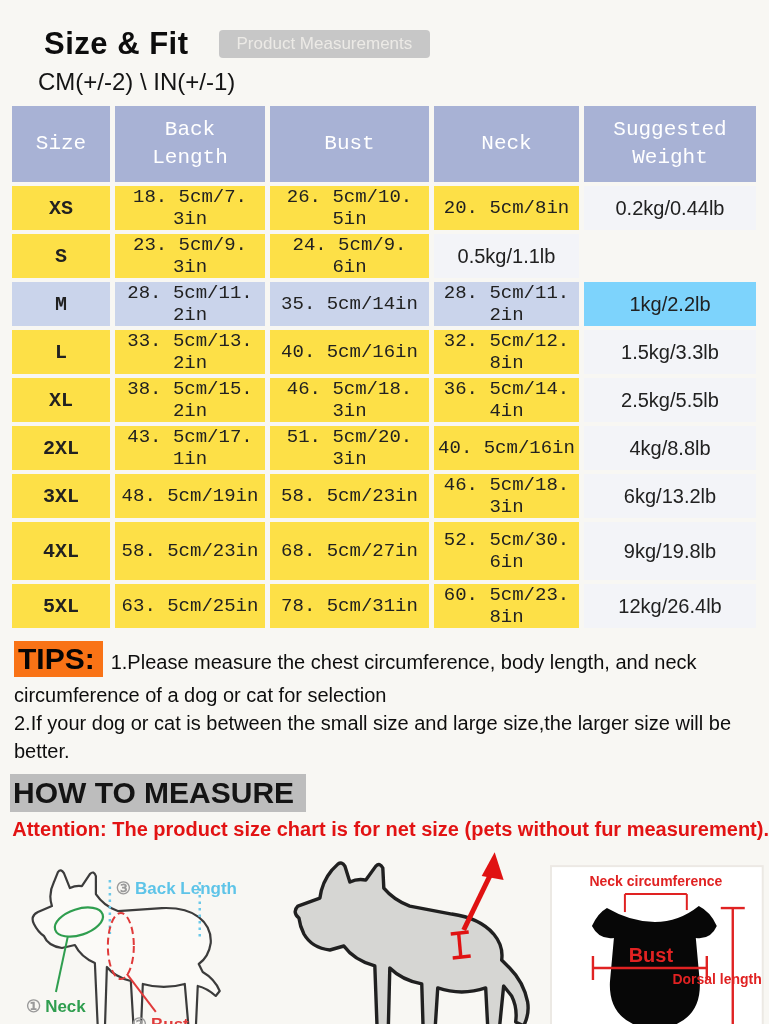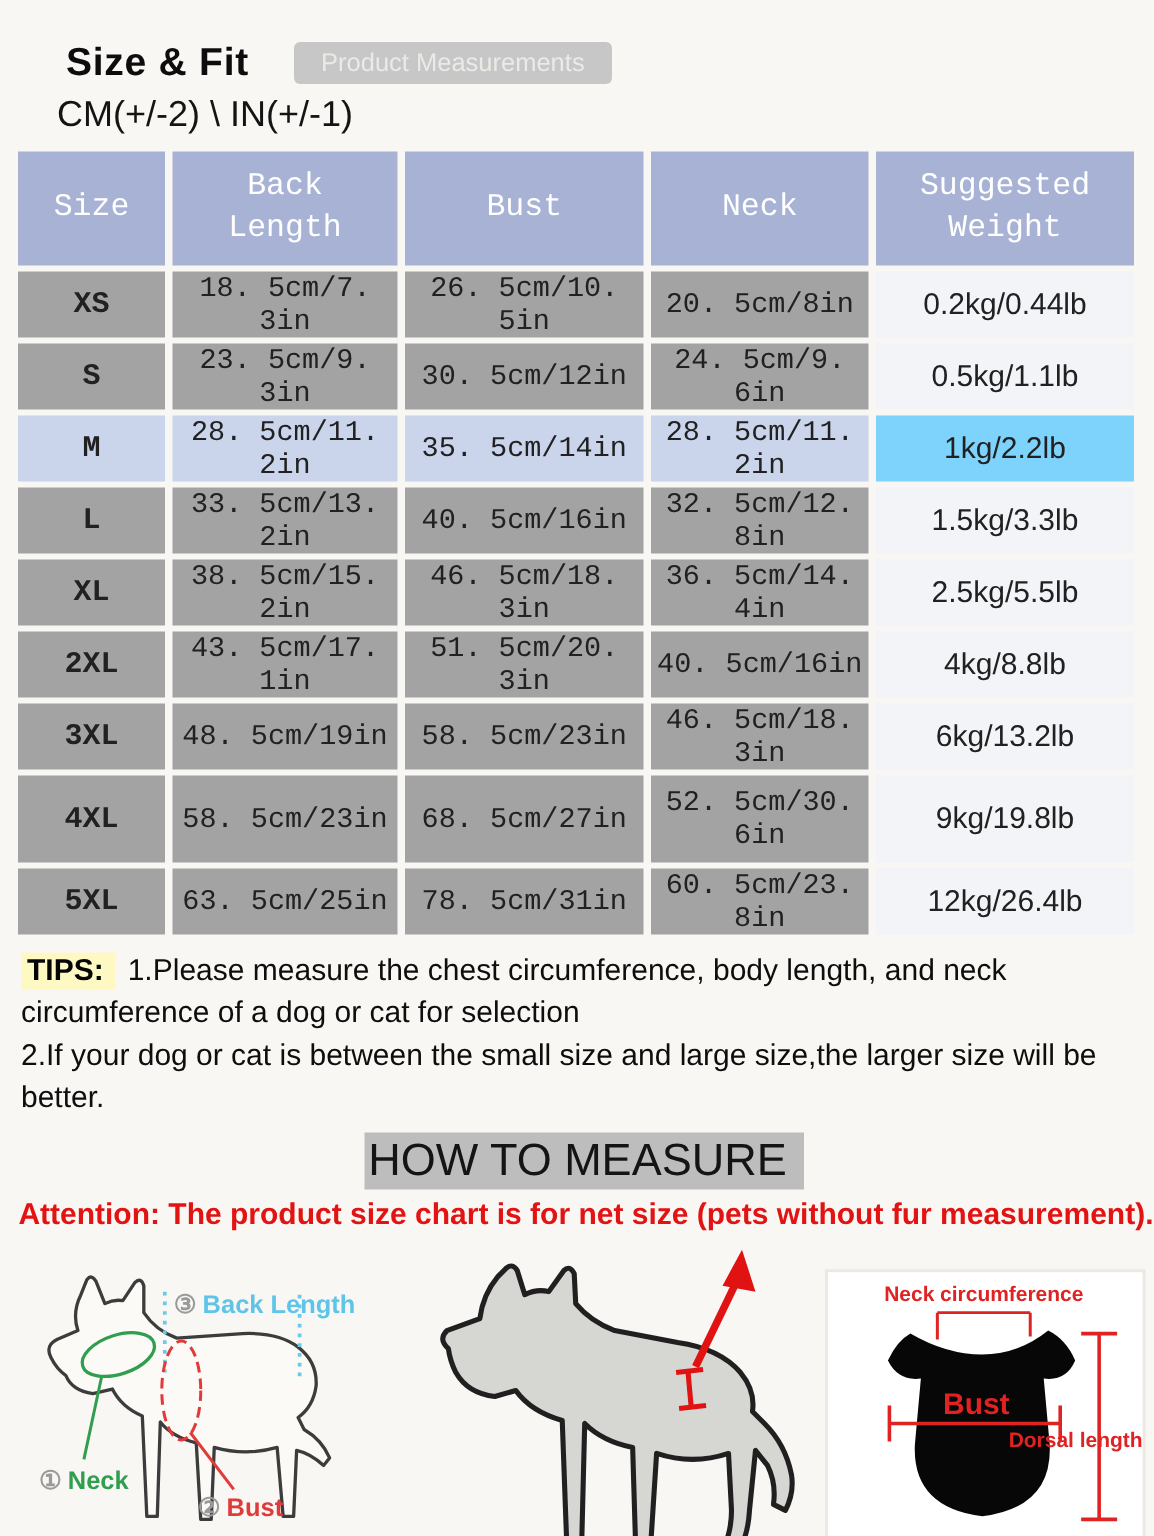--- a/index.html
+++ b/index.html
@@ -1,45 +1,45 @@
 <!DOCTYPE html>
 <html><head>
 <meta charset="utf-8">
 <style>
   * { margin:0; padding:0; box-sizing:border-box; }
   html,body { width:769px; height:1024px; overflow:hidden; }
   body { background:#f8f7f3; font-family:"Liberation Sans", sans-serif; color:#1a1a1a; }
 
   .header { padding:26px 0 0 44px; display:flex; align-items:center; }
-  .title { font-size:26px; font-weight:bold; color:#0d0d0d; letter-spacing:0.5px; }
+  .title { font-size:31px; font-weight:bold; color:#0d0d0d; letter-spacing:0.5px; }
   .badge { margin-left:30px; background:#c7c7c7; color:#eceae6; font-size:17px;
            padding:4px 18px; border-radius:4px; }
   .tolerance { font-size:24px; color:#141414; margin:6px 0 10px 38px; }
 
   
   .size-table { margin-left:12px; width:744px; }
   .tr { display:grid; grid-template-columns:98px 150px 159px 145px 172px;
         column-gap:5px; margin-bottom:4px; }
   .cell { display:flex; align-items:center; justify-content:center; text-align:center;
-          background:#a3a3a3; font-family:"Liberation Mono", monospace;
+          background:#fde047; font-family:"Liberation Mono", monospace;
           font-size:19px; color:#212121; min-height:42px; }
   .tr.head .cell { background:#a8b2d5; color:#ffffff; font-size:21px; min-height:76px;
                    line-height:1.35; padding:0 14px; }
   .cell.size { font-weight:bold; font-size:20px; }
   .cell.weight { font-family:"Liberation Sans", sans-serif; font-size:20px; background:#f3f4f8; }
   .tr.highlight .cell { background:#cad4eb; }
   .tr.highlight .cell.weight { background:#7dd3fc; }
   .tr.tall .cell { min-height:58px; }
 
   
   .tips { margin:10px 14px 0 14px; font-size:20px; line-height:1.42; color:#0e0e0e; }
-  .tips-label { background:#fef9c3; font-weight:bold; font-size:20px; padding:1px 8px 2px 4px;
+  .tips-label { background:#f97316; font-weight:bold; font-size:30px; padding:1px 8px 2px 4px;
                 margin-right:8px; color:#050505;text-align:right; }
   
-  .how-heading { margin:10px 0 2px 10px; font-size:30px; font-weight:normal; color:#141414;text-align:center; }
+  .how-heading { margin:10px 0 2px 10px; font-size:30px; font-weight:bold; color:#141414; }
   .how-heading span { background:#bdbdbd; padding:2px 12px 3px 3px; }
   .attention { text-align:right; font-weight:bold; font-size:20px; color:#e21313;
                line-height:1.32; margin-top:6px; }
 
   
   .diagrams { display:flex; align-items:flex-end; margin:2px 0 0 4px; height:212px; }
   .diagrams svg { display:block; }
 </style>
 </head>
 <body>
@@ -64,21 +64,20 @@
     <div class="tr">
       <div class="cell size">XS</div>
       <div class="cell">18. 5cm/7. 3in</div>
       <div class="cell">26. 5cm/10. 5in</div>
       <div class="cell">20. 5cm/8in</div>
       <div class="cell weight">0.2kg/0.44lb</div>
     </div>
     <div class="tr">
       <div class="cell size">S</div>
       <div class="cell">23. 5cm/9. 3in</div>
-      <div class="cell">30. 5cm/12in</div>
       <div class="cell">24. 5cm/9. 6in</div>
       <div class="cell weight">0.5kg/1.1lb</div>
     </div>
     <div class="tr highlight">
       <div class="cell size">M</div>
       <div class="cell">28. 5cm/11. 2in</div>
       <div class="cell">35. 5cm/14in</div>
       <div class="cell">28. 5cm/11. 2in</div>
       <div class="cell weight">1kg/2.2lb</div>
     </div>

